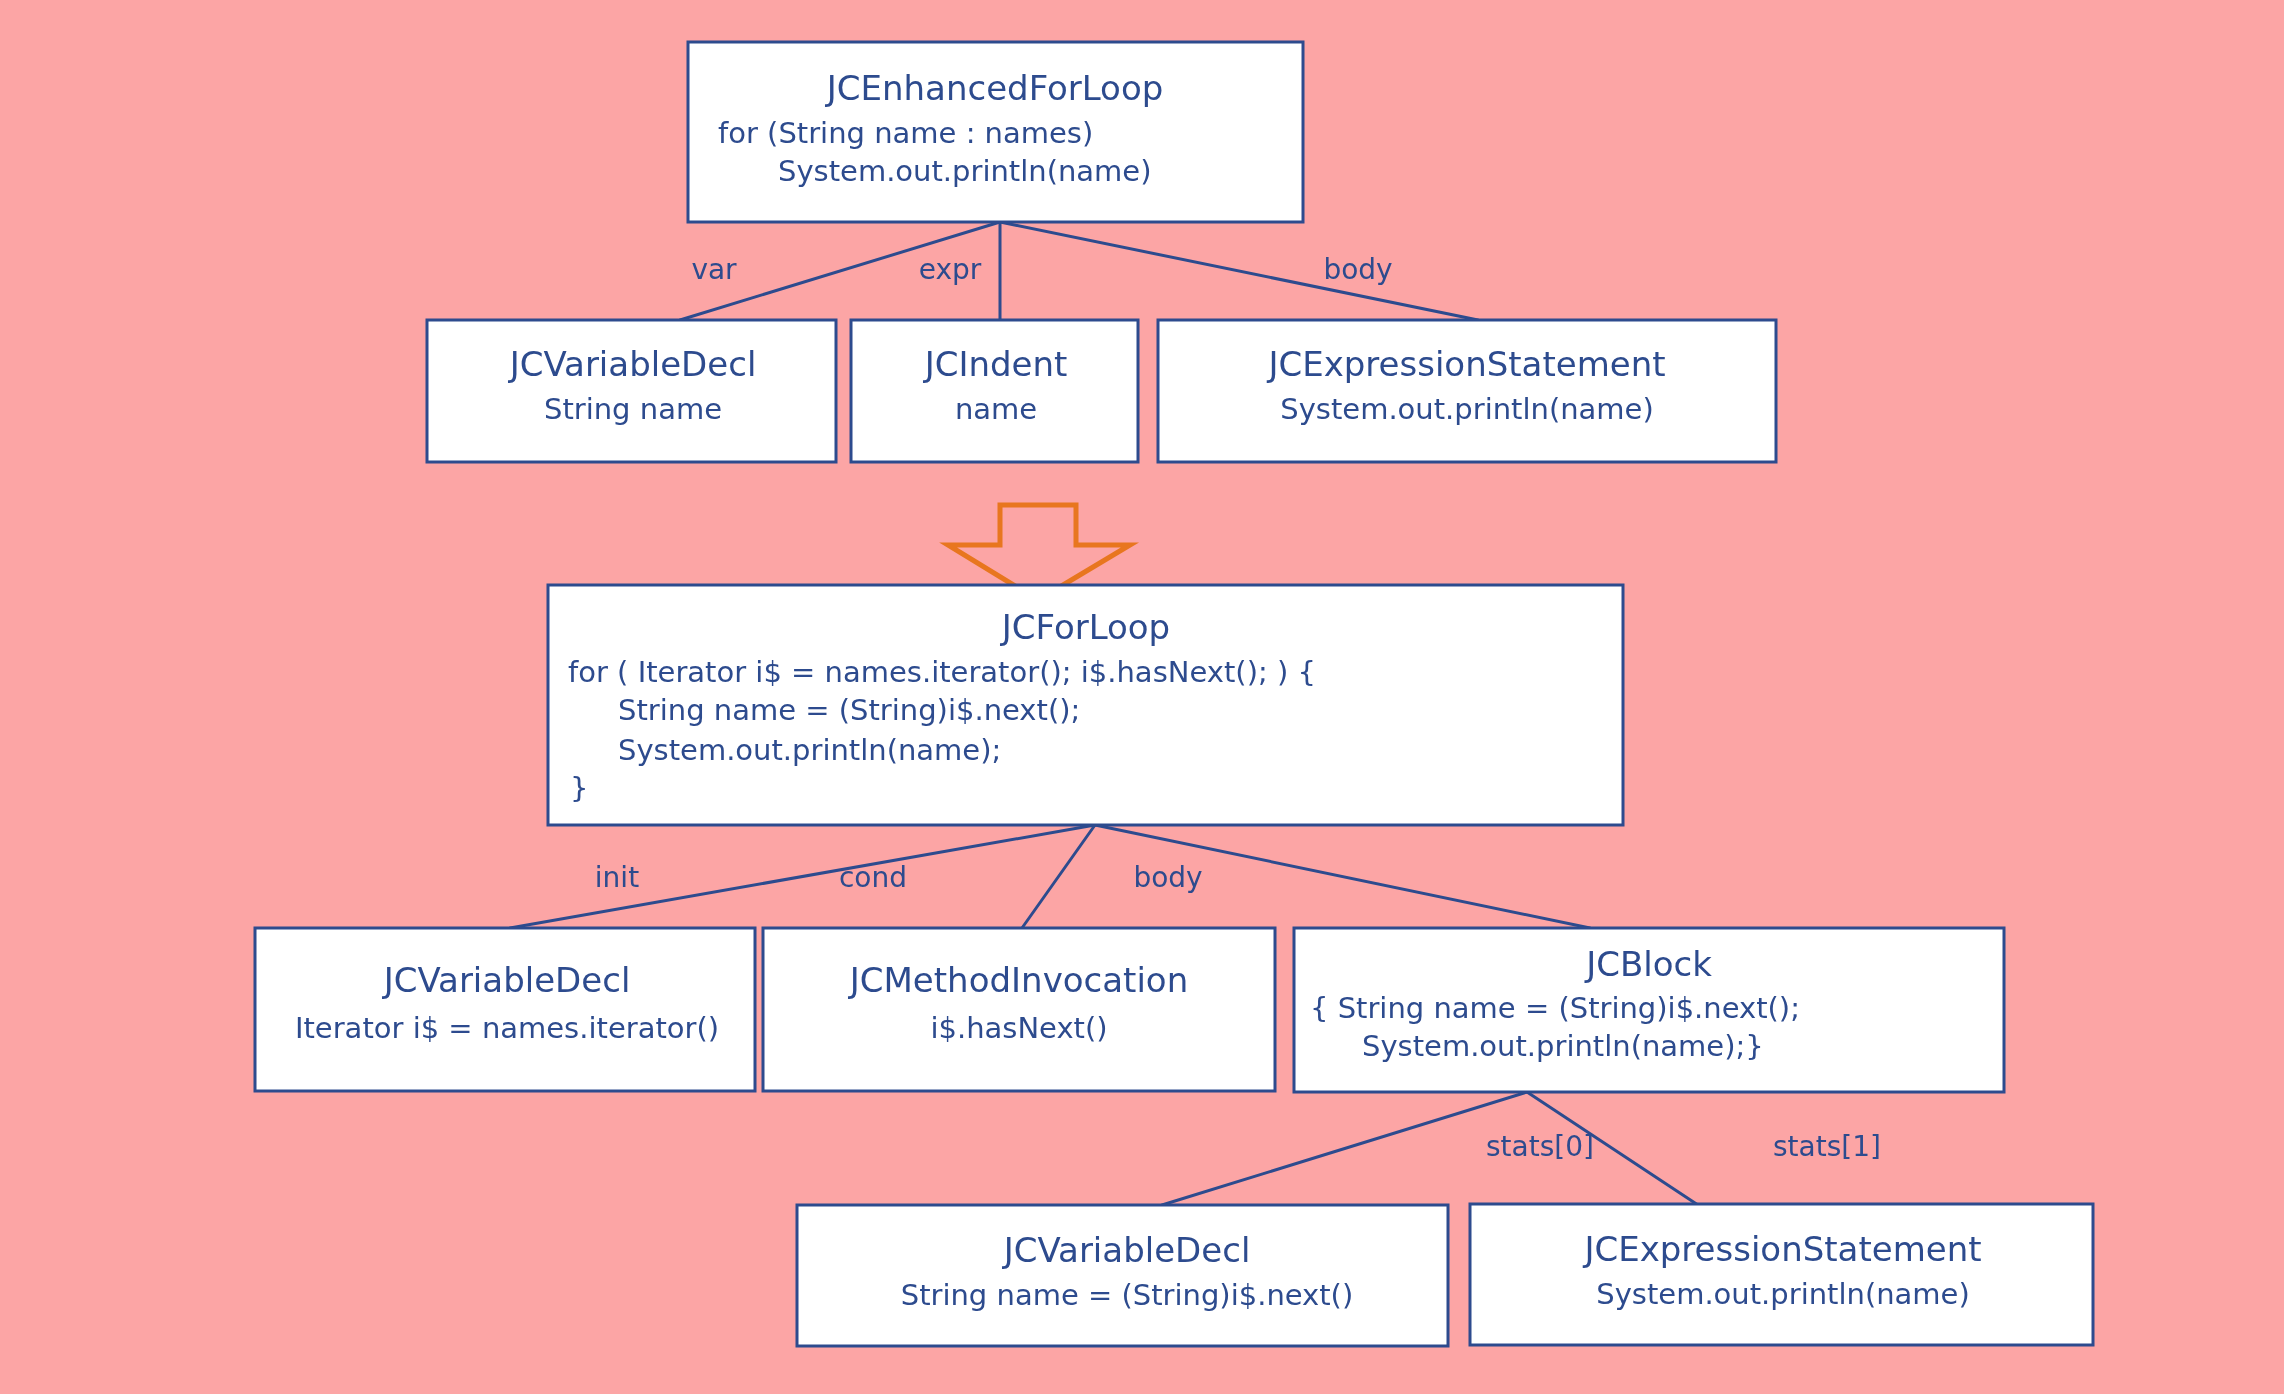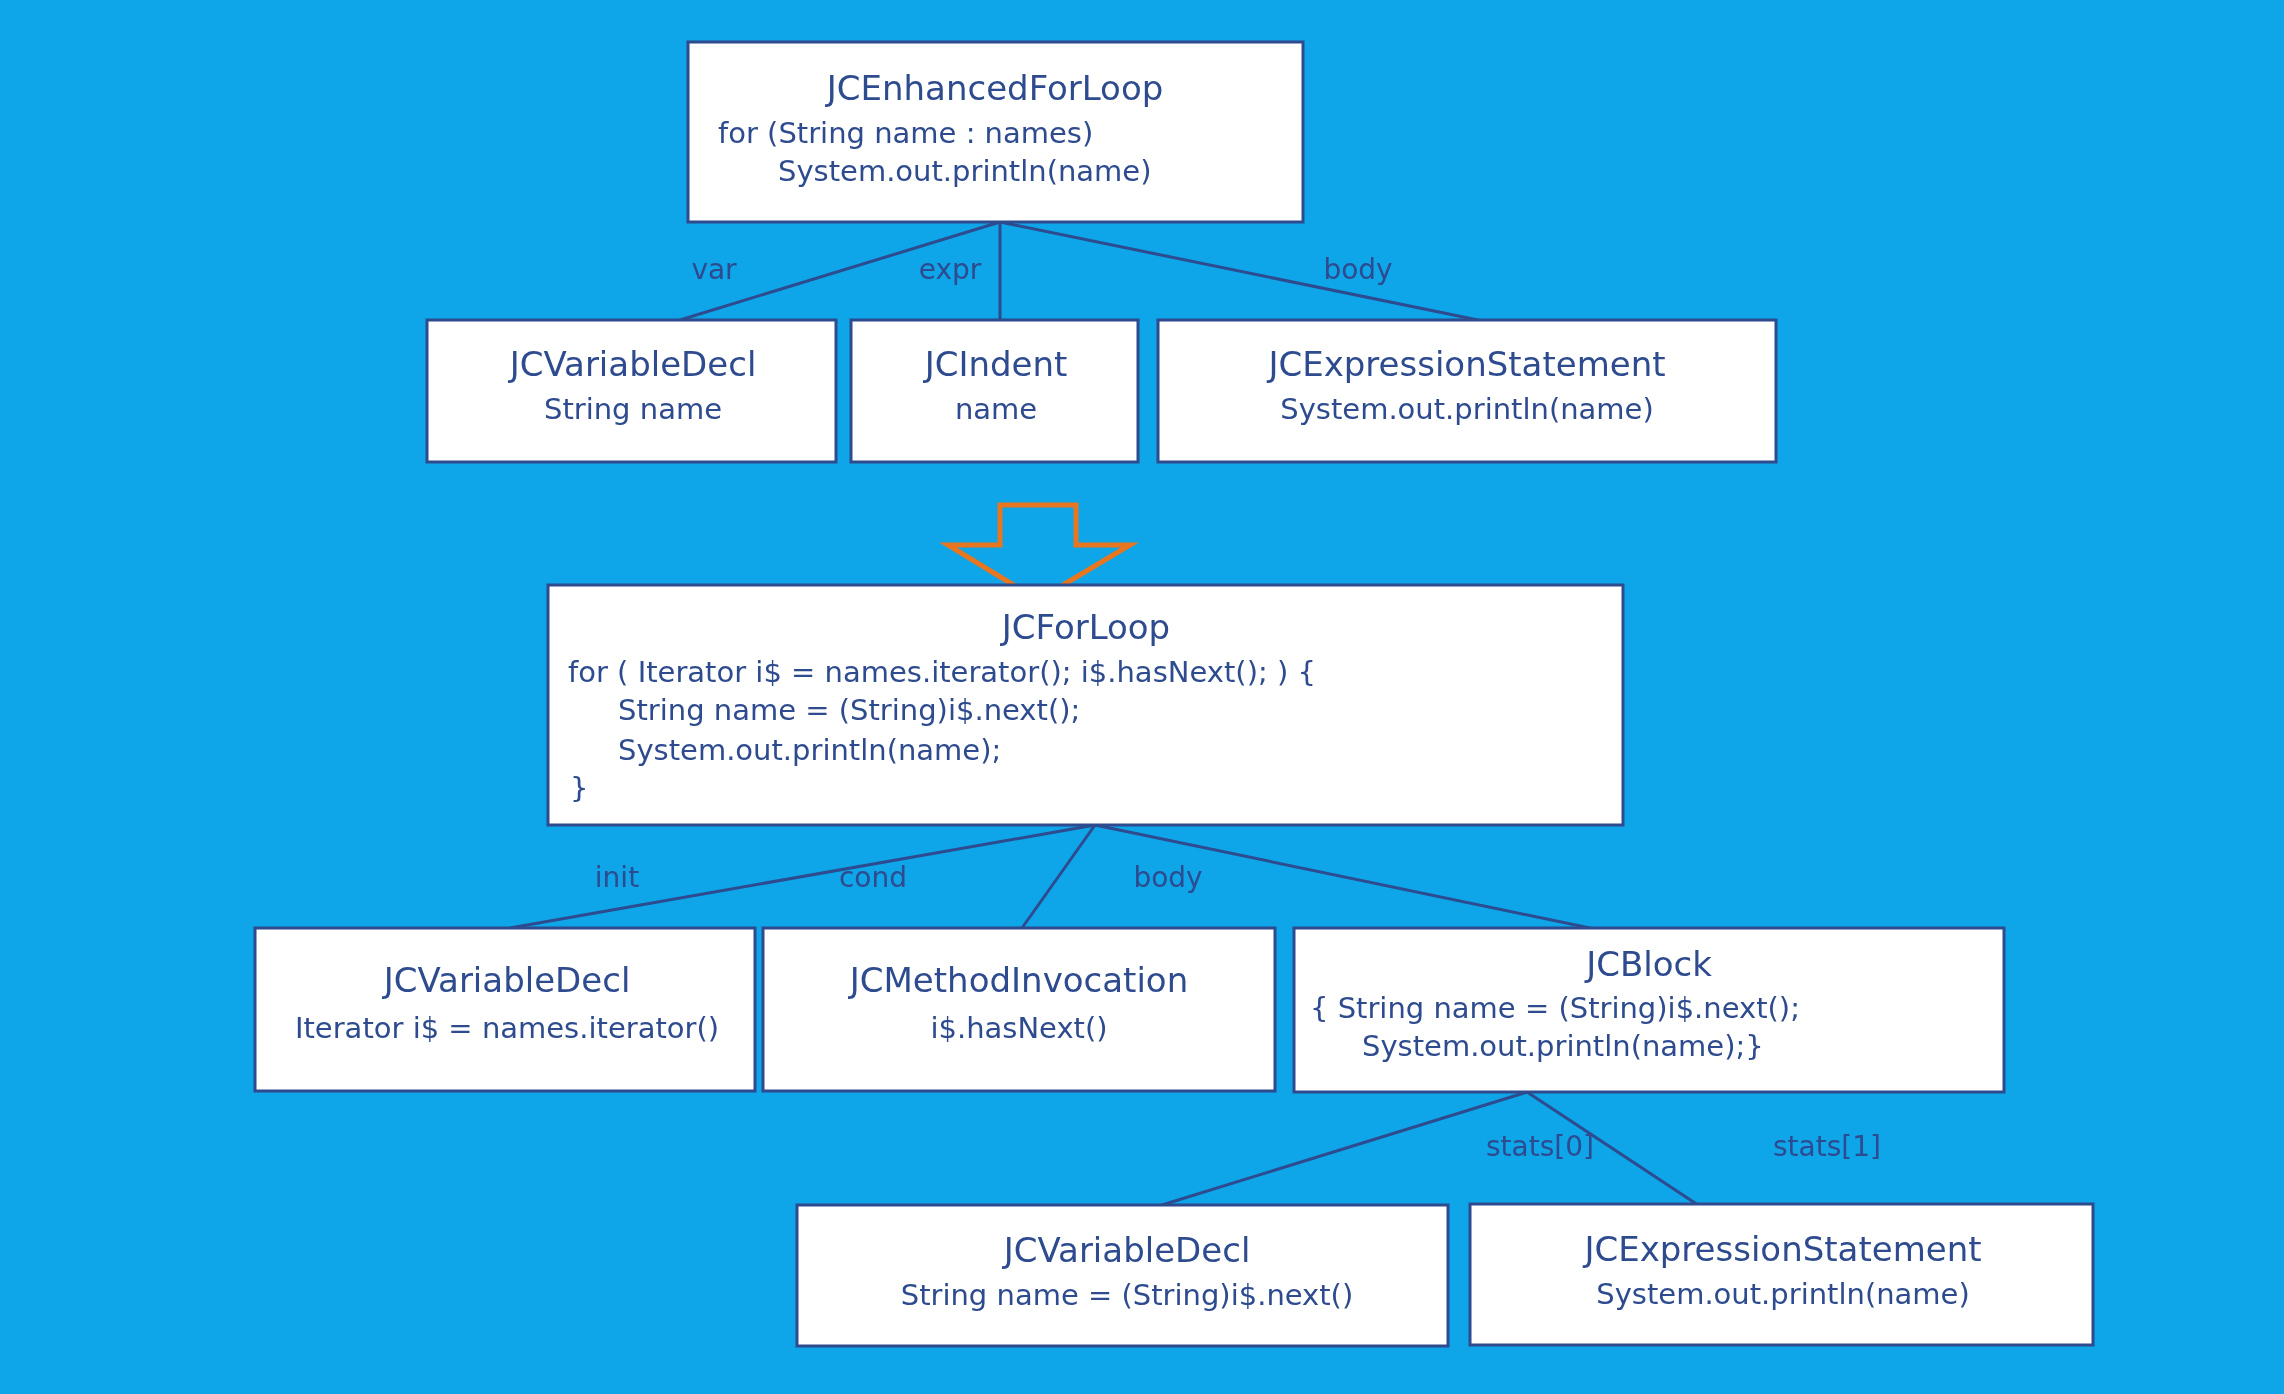--- a/index.html
+++ b/index.html
@@ -7,21 +7,21 @@
     padding: 0;
     background: #ffffff;
   }
   body {
     font-family: "DejaVu Sans", sans-serif;
   }
   #diagram-root {
     position: relative;
     width: 2284px;
     height: 1394px;
-    background: #0ea5e9;
+    background: #fca5a5;
     overflow: hidden;
   }
   svg.canvas {
     position: absolute;
     top: 0;
     left: 0;
     width: 2284px;
     height: 1394px;
   }
   .node-rect {

